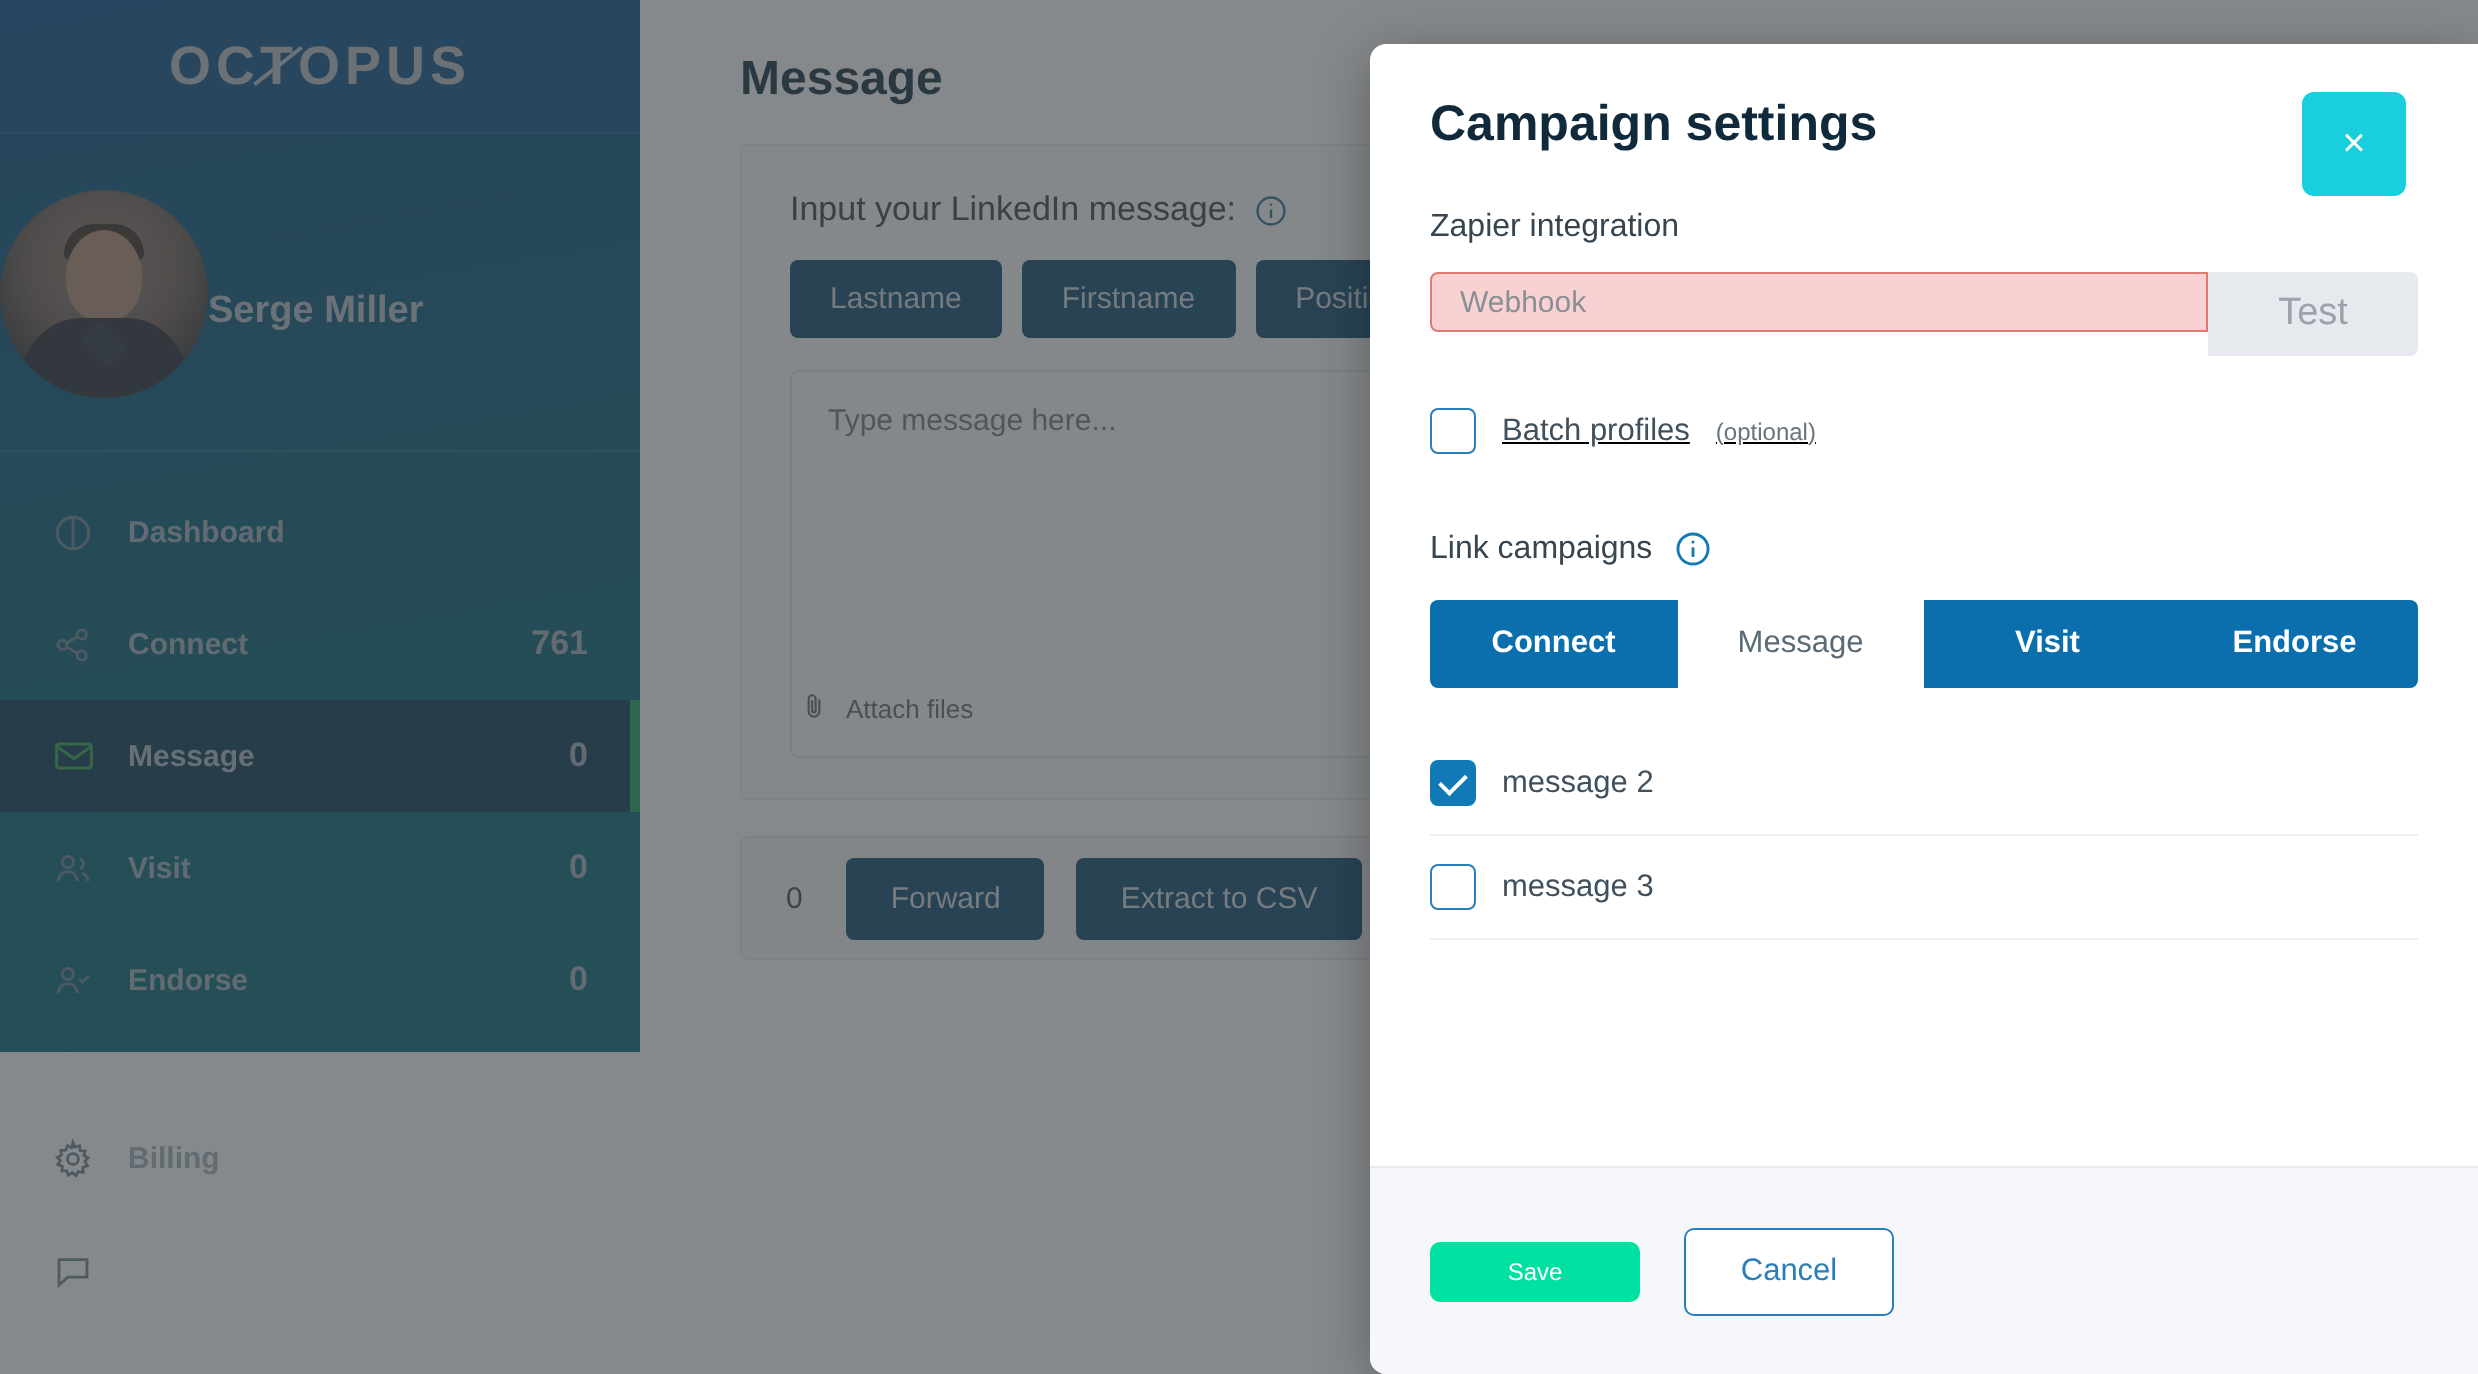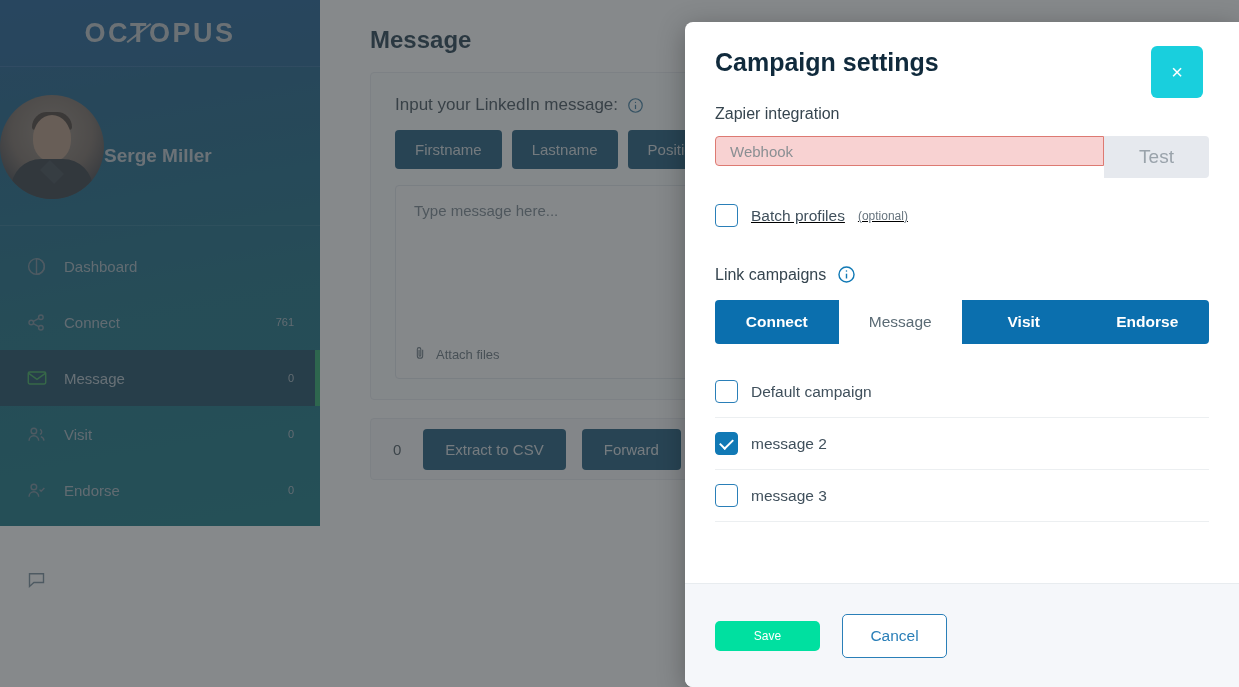--- a/index.html
+++ b/index.html
@@ -66,25 +66,25 @@
   }
   .profile-name {
     margin-top: 17px; font-size: 19px; font-weight: bold; color: #b9c2ca;
   }
   .nav { padding-top: 12px; }
   .nav-group-bottom { margin-top: 18px; border-top: 1px solid rgba(255,255,255,0.09); padding-top: 14px; }
   .nav-item {
     position: relative;
     height: 56px; display: flex; align-items: center;
     padding: 0 26px 0 26px;
-    color: #9fb0bb; font-size: 15px; cursor: pointer;
+    color: #9fb0bb; font-size: 15px; cursor: pointer; font-weight: bold;
   }
   .nav-item .ico { width: 28px; display: flex; align-items: center; }
   .nav-item .lbl { margin-left: 10px; flex: 1; }
-  .nav-item .cnt { font-size: 11px; color: #9fb0bb; }
+  .nav-item .cnt { font-size: 17px; color: #9fb0bb; }
   .nav-item.active {
     background: #063b55; color: #aebdc7;
   }
   .nav-item.active::after {
     content: ""; position: absolute; right: 0; top: 0;
     width: 5px; height: 100%; background: #1aa260;
   }
   .nav-item.active .ico svg { stroke: #2fa84f; }
   .nav-item svg { stroke: #6c8494; fill: none; stroke-width: 1.6; }
 
@@ -115,21 +115,21 @@
   .chip {
     background: #0a4a6e; color: #cfd8de;
     padding: 11px 20px; border-radius: 4px; font-size: 15px;
   }
   .msgbox {
     border: 1px solid #dfe4e9; border-radius: 4px; background: #fbfcfd;
     height: 194px; padding: 16px 18px; position: relative;
   }
   .msg-ph { color: #6f7c86; font-size: 15px; }
   .attach {
-    position: absolute; left: 16px; bottom: 14px;
+    position: absolute; left: 3px; bottom: 14px;
     display: flex; align-items: center; gap: 8px;
     color: #5d6b75; font-size: 13px;
   }
   .toolbar {
     margin-left: 26px; margin-top: 18px;
     background: #f7f8f9; border: 1px solid #e6eaee; border-radius: 4px;
     height: 62px; display: flex; align-items: center; padding: 0 22px; gap: 16px;
     width: 845px;
   }
   .toolbar .count { color: #3c4a54; font-size: 15px; margin-right: 6px; }
@@ -328,20 +328,29 @@
             </svg>
         </span>
         <span class="lbl">Endorse</span>
         <span class="cnt">0</span>
       </div>
 
       <div class="nav-group-bottom">
         <div class="nav-item">
           <span class="ico">
             <svg width="21" height="21" viewBox="0 0 24 24">
+                <circle cx="12" cy="12" r="3.1"></circle>
+                <path d="M12 2.6 13 5.2 15.7 4.4 16.1 7.2 18.9 7.4 18.2 10 20.6 11.3 18.8 13.4 20.3 15.8 17.7 16.8 17.8 19.6 15 19.2 13.6 21.6 11.6 19.8 9.4 21.3 8.4 18.7 5.7 18.9 5.9 16.1 3.3 15.2 4.8 12.9 3 11 5.4 9.8 5 7.1 7.8 7 8.9 4.4 11.2 5.6Z"></path>
+              </svg>
+          </span>
+          <span class="lbl">Billing</span>
+        </div>
+        <div class="nav-item">
+          <span class="ico">
+            <svg width="21" height="21" viewBox="0 0 24 24">
                 <path d="M4 5.5 h16 v10 h-11 l-5 4.5 z"></path>
               </svg>
           </span>
         </div>
       </div>
     </div>
   </div>
 
   <div class="content">
     <div class="watermark"></div>
@@ -354,42 +363,42 @@
         <span class="info-ico">
           <svg width="17" height="17" viewBox="0 0 24 24" fill="none" stroke="#2a6f96" stroke-width="1.7">
               <circle cx="12" cy="12" r="9.5"></circle>
               <circle cx="12" cy="7.6" r="0.9" fill="#2a6f96" stroke="none"></circle>
               <path d="M12 11 v6"></path>
             </svg>
         </span>
       </div>
 
       <div class="chips">
+        <div class="chip">Lastname</div>
         <div class="chip">Firstname</div>
-        <div class="chip">Lastname</div>
         <div class="chip">Position</div>
       </div>
 
       <div class="msgbox">
         <div class="msg-ph">Type message here...</div>
         <div class="attach">
           <span>
             <svg width="16" height="16" viewBox="0 0 24 24" fill="none" stroke="#5d6b75" stroke-width="1.6">
                 <path d="M16 7 v9 a4 4 0 0 1 -8 0 V6.5 a2.6 2.6 0 0 1 5.2 0 V15.5 a1.3 1.3 0 0 1 -2.6 0 V7.6"></path>
               </svg>
           </span>
           <span>Attach files</span>
         </div>
       </div>
     </div>
 
     <div class="toolbar">
       <span class="count">0</span>
+      <button class="btn-dark">Forward</button>
       <button class="btn-dark">Extract to CSV</button>
-      <button class="btn-dark">Forward</button>
       <span>
         <svg width="22" height="22" viewBox="0 0 24 24" fill="none" stroke="#1b2b36" stroke-width="2">
             <circle cx="10.5" cy="10.5" r="6.5"></circle>
             <path d="M15.4 15.4 21 21"></path>
           </svg>
       </span>
     </div>
 
     <div class="edge-strip">
       <div class="edge-a"></div>
@@ -432,24 +441,20 @@
       </div>
 
       <div class="tabs">
         <div class="tab">Connect</div>
         <div class="tab active">Message</div>
         <div class="tab">Visit</div>
         <div class="tab">Endorse</div>
       </div>
 
       <div class="camp-list">
-        <div class="camp-row">
-          <span class="cbox"></span>
-          <span class="cb-label">Default campaign</span>
-        </div>
         <div class="camp-row">
           <span class="cbox checked"></span>
           <span class="cb-label">message 2</span>
         </div>
         <div class="camp-row">
           <span class="cbox"></span>
           <span class="cb-label">message 3</span>
         </div>
       </div>
     </div>

